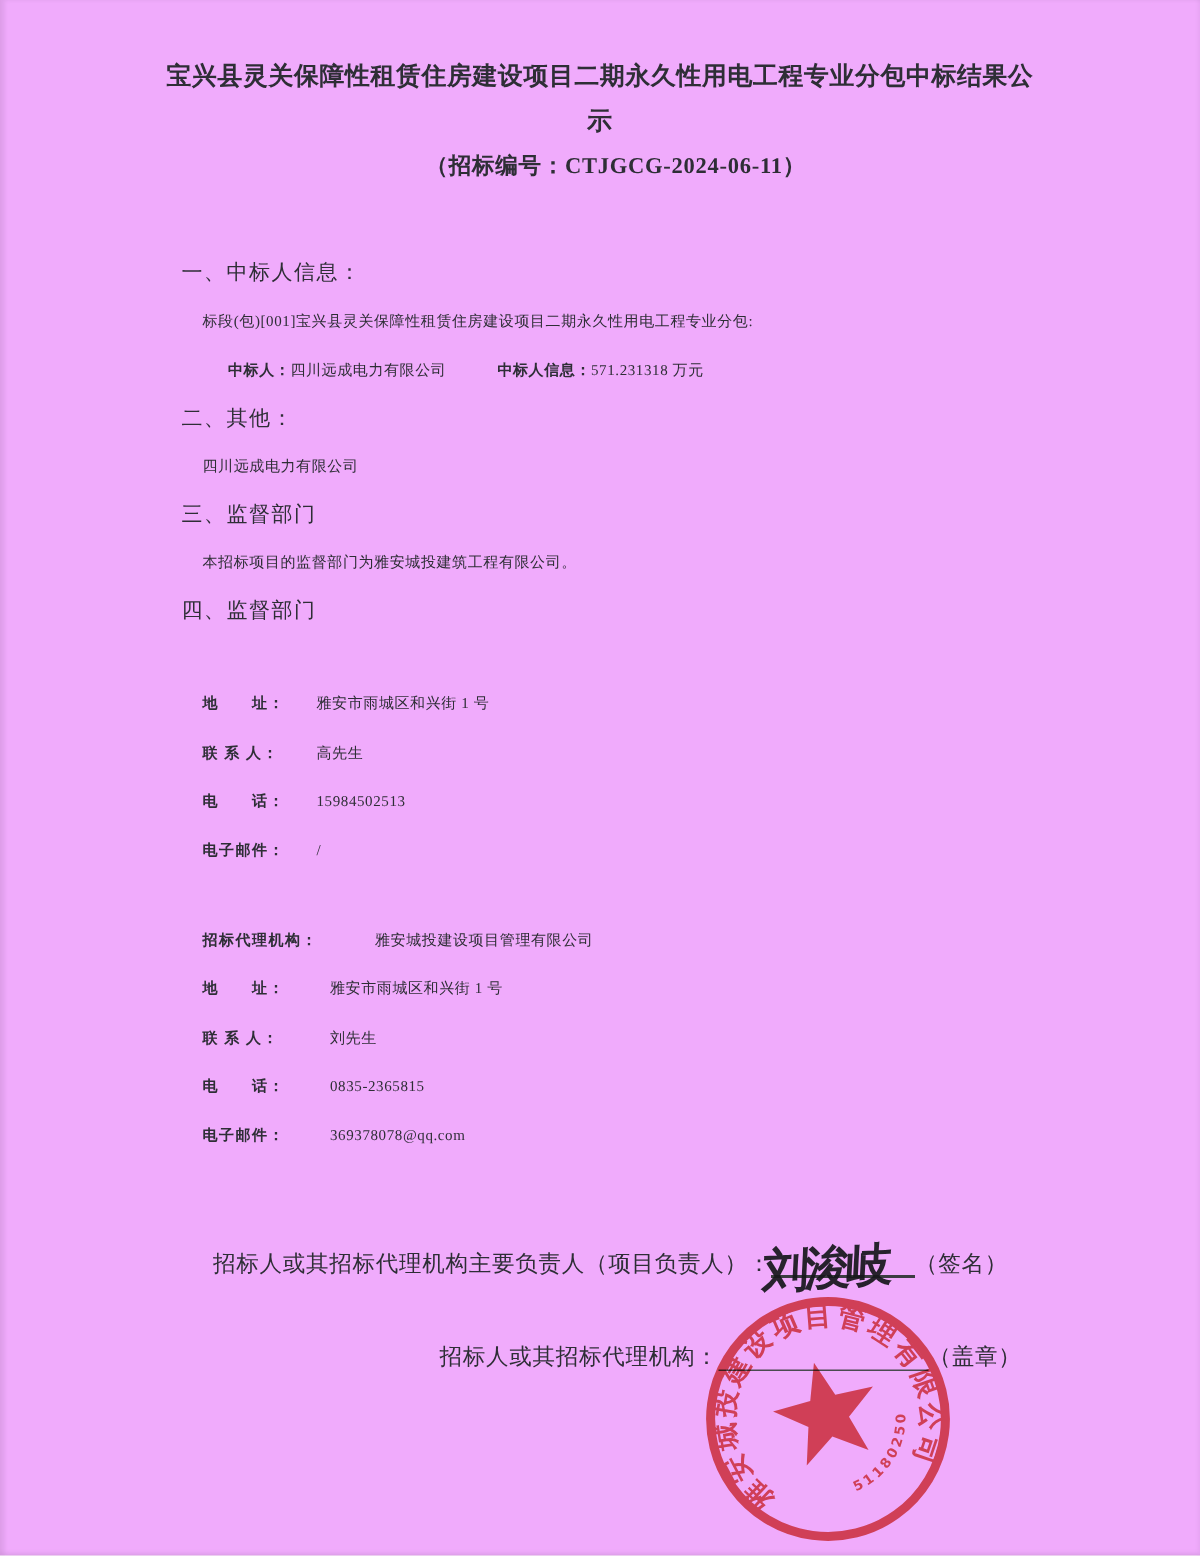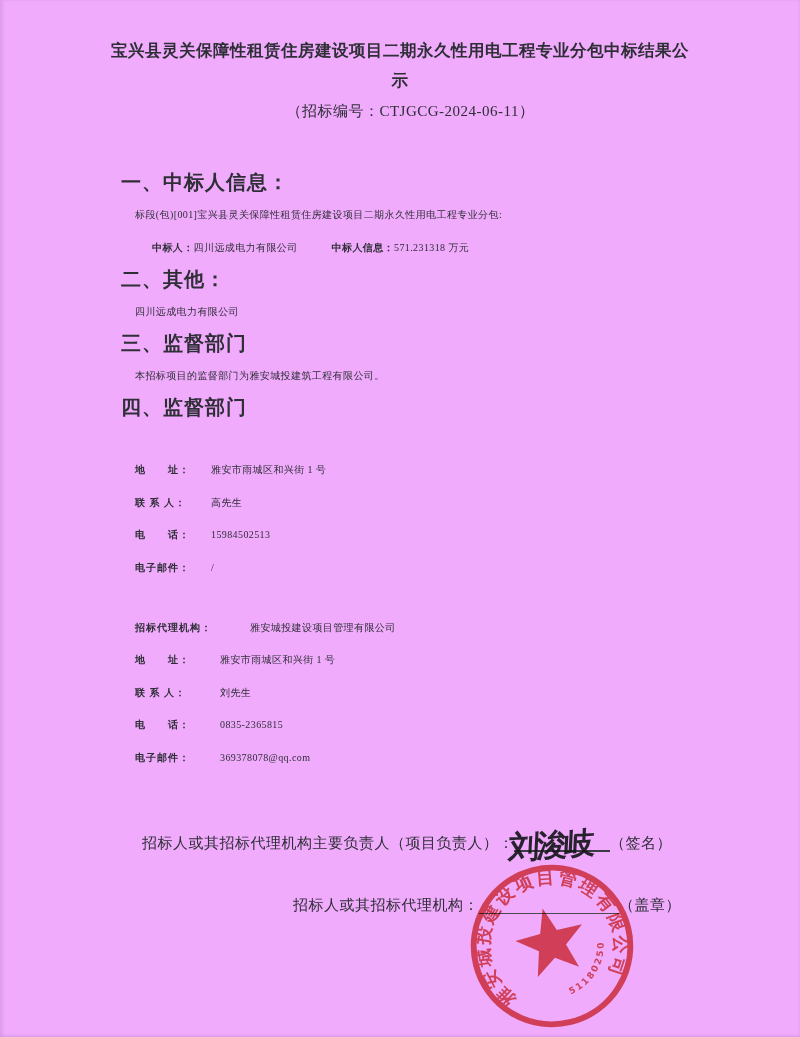--- a/index.html
+++ b/index.html
@@ -17,28 +17,28 @@
     box-shadow: inset 3px 0 3px rgba(0,0,0,0.07), inset -1px -2px 3px rgba(0,0,0,0.05);
   }
   .title-block {
     position: absolute; top: 36px; left: 0; width: 800px;
     text-align: center;
     font-size: 16.5px; font-weight: bold;
     line-height: 30px;
     letter-spacing: 0.5px;
   }
   .tender-no {
-    font-weight: 400;
+    font-weight: 700;
     font-size: 15px;
     letter-spacing: 0.5px;
     padding-left: 21px;
   }
   .heading {
     position: absolute; left: 121px;
-    font-size: 20px; font-weight: bold;
+    font-size: 14px; font-weight: normal;
     line-height: 17px; letter-spacing: 1px;
     white-space: nowrap;
   }
   .line {
     position: absolute; left: 135px;
     font-size: 10px; line-height: 17px;
     white-space: nowrap;
     letter-spacing: 0.4px;
   }
   .c-label { display: inline-block; min-width: 76px; font-weight: 600; letter-spacing: 1px; }

